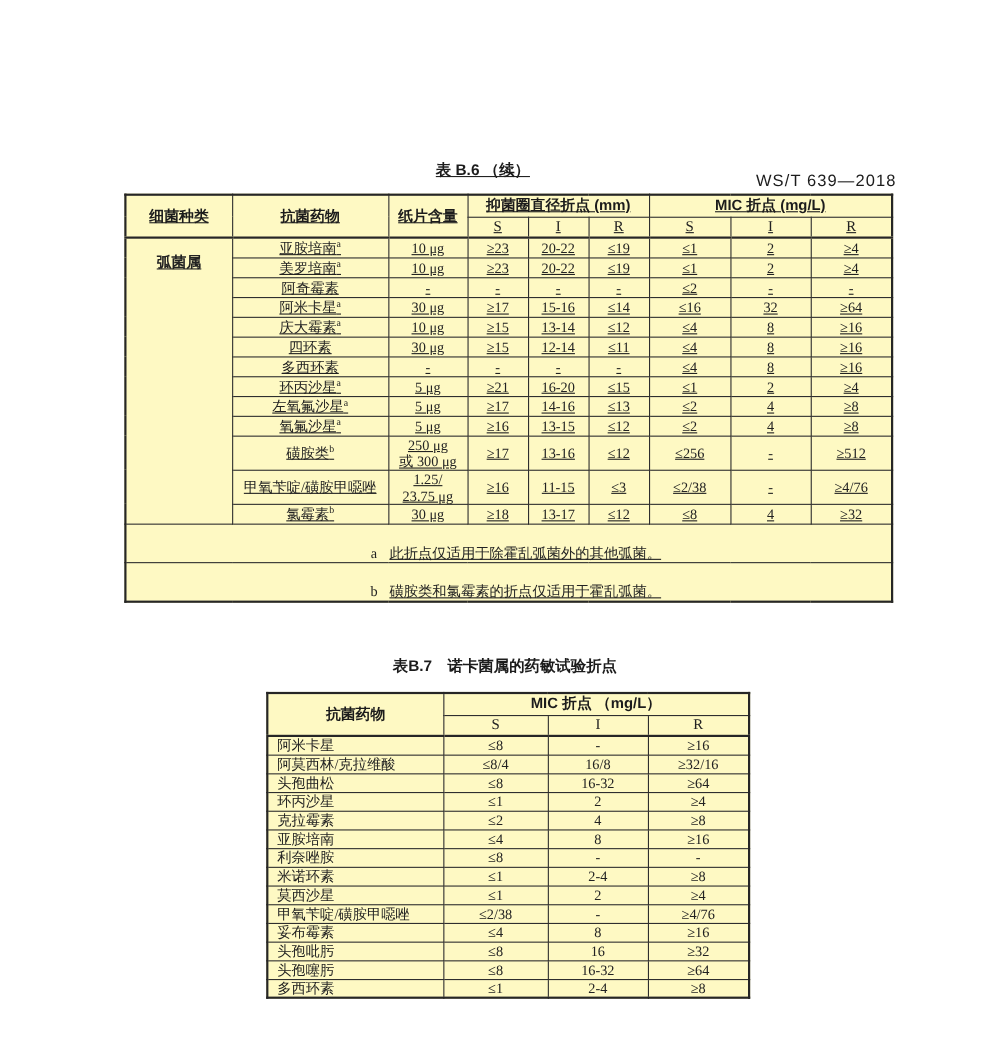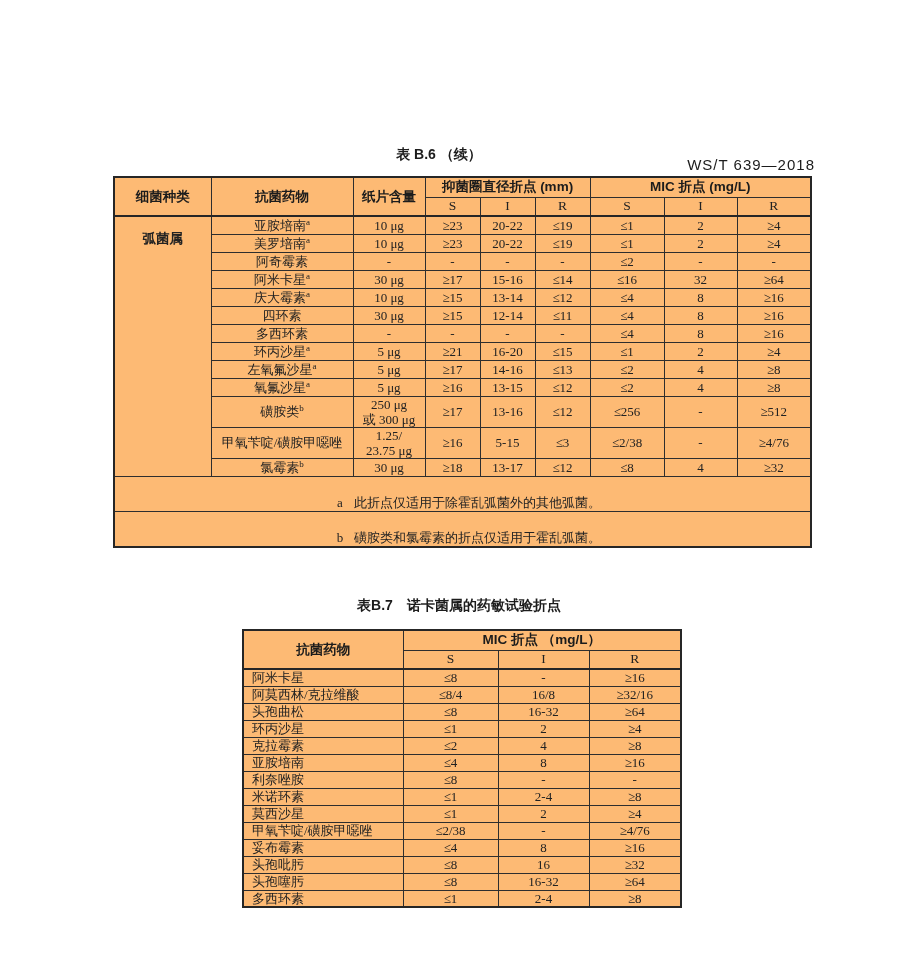--- a/index.html
+++ b/index.html
@@ -18,34 +18,34 @@
     font-size:15px; letter-spacing:1px; color:#1c1c1c;margin-top:44px;
   }
 
   .table-title {
     text-align:center;
     font-family:"Liberation Sans","DejaVu Sans",sans-serif;
     font-weight:bold; font-size:14px; color:#1c1c1c;
     height:17px; line-height:17px;
   }
 
-  .b6-block { position:absolute; left:113px; top:146px; width:652px; }
+  .b6-block { position:absolute; left:113px; top:146px; width:652px;text-decoration:underline; }
   .b6-block .table-title { margin-bottom:13px; }
 
   .b7-clause {
     position:absolute; left:103px; top:555px;
     font-family:"Liberation Sans","DejaVu Sans",sans-serif;
     font-weight:bold; font-size:14px; color:#1c1c1c;
   }
   .b7-block { position:absolute; left:242px; top:597px; width:434px; }
   .b7-block .table-title { margin-bottom:15px; }
 
   table {
     border-collapse:collapse; table-layout:fixed;
-    background:#fdba74;
+    background:#fef9c3;
   }
   .b6 { width:697px; border:2px solid #262626; }
   .b7 { width:438px; border:2px solid #262626; }
   th, td { border:1px solid #2e2e2e; }
 
   th.hd {
     font-family:"Liberation Sans","DejaVu Sans",sans-serif;
     font-weight:bold; font-size:13.5px; color:#1c1c1c;
     height:20px; text-align:center; vertical-align:middle;
   }
@@ -252,21 +252,21 @@
             <td>-</td>
             <td>≥512</td>
           </tr>
           <tr>
             <td class="drug-cell"><span>甲氧苄啶/磺胺甲噁唑</span></td>
             <td>
               <div>1.25/</div>
               <div>23.75 μg</div>
             </td>
             <td>≥16</td>
-            <td>5-15</td>
+            <td>11-15</td>
             <td>≤3</td>
             <td>≤2/38</td>
             <td>-</td>
             <td>≥4/76</td>
           </tr>
           <tr>
             <td class="drug-cell"><span>氯霉素</span><sup class="fn-sup">b</sup></td>
             <td>
               <div>30 μg</div>
             </td>

